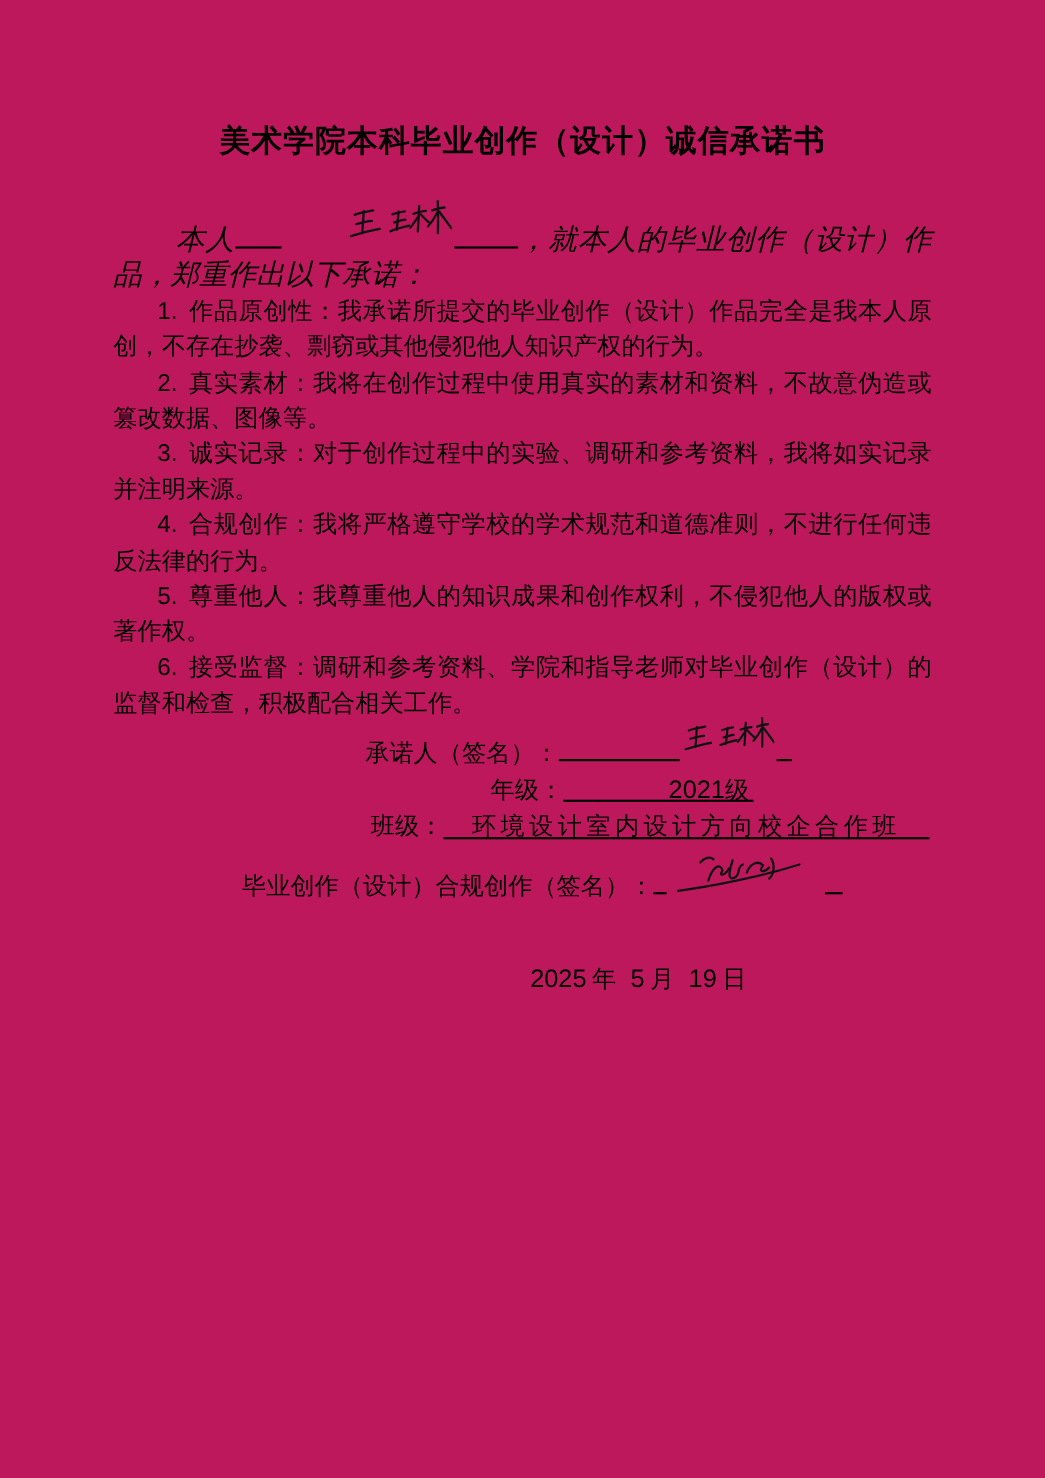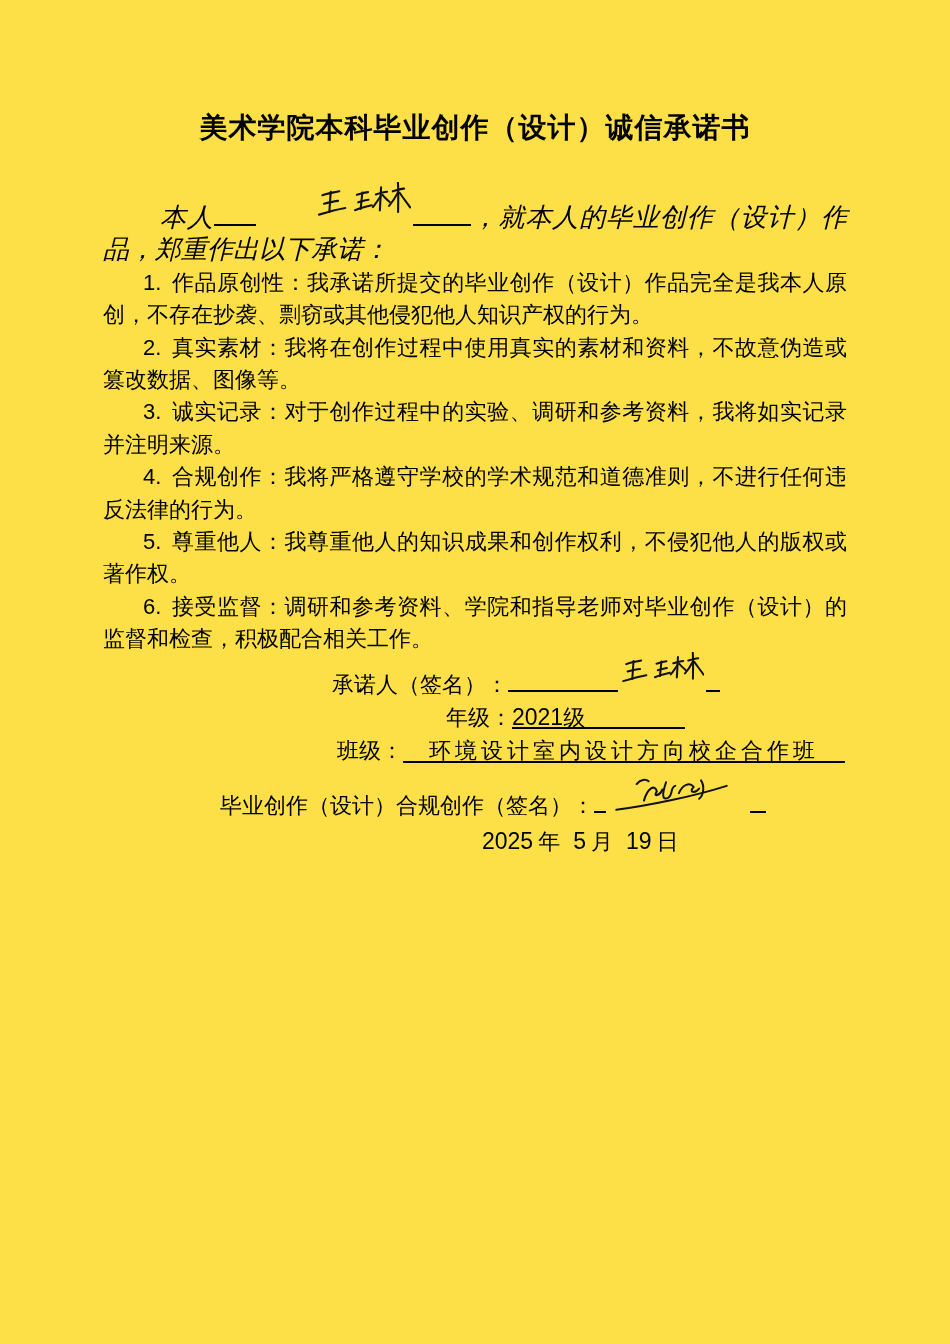--- a/index.html
+++ b/index.html
@@ -1,21 +1,21 @@
 <!DOCTYPE html>
 <html><head>
 <meta charset="utf-8">
 <style>
   * { margin:0; padding:0; box-sizing:border-box; }
   html,body { background:#ffffff; }
   .page {
     position:relative;
     width:950px; height:1344px;
     margin:0 auto;
-    background:#fde047;
+    background:#be185d;
     color:#000000;
     font-family:"Liberation Serif","DejaVu Serif",serif;
     overflow:hidden;
   }
   .content { padding:108px 103px 0 103px; }
   .doc-title {
     font-family:"Liberation Sans","DejaVu Sans",sans-serif;
     font-weight:700;
     font-size:28px;
     line-height:40px;
@@ -64,30 +64,30 @@
   .row-advisor, .row-depthead { line-height:40px; }
   .field {
     display:inline-block;
     border-bottom:2px solid #000;
     text-align:center;
     height:1.1em;
     line-height:1.1em;
     vertical-align:baseline;
   }
   .field-student { width:170px; font-family:"Liberation Sans","DejaVu Sans",sans-serif; font-size:23px; }
-  .field-grade { width:173px; text-align:left; padding-right:4px; }
+  .field-grade { width:173px; text-align:right; padding-right:4px; }
   .field-class { width:442px; letter-spacing:4px; }
   .sans { font-family:"Liberation Sans","DejaVu Sans",sans-serif; font-size:23px; }
   .pl-promiser { padding-left:229px; }
   .pl-student  { padding-left:347px; }
   .pl-grade    { padding-left:343px; }
   .pl-class    { padding-left:234px;font-family:Liberation Serif, serif; }
   .pl-advisor  { padding-left:117px; }
   .pl-depthead { padding-left:220px; }
-  .pl-date     { padding-left:374px; }
+  .pl-date     { padding-left:374px;margin-top:48px; }
   .date-row { font-size:22px; line-height:31px; }
   .date-row .sans { margin:0 5px; }
   .date-row .unit { margin-right:8px; }
   svg path { fill:none; stroke:#111; stroke-linecap:round; stroke-linejoin:round; }
 </style>
 </head>
 <body>
 
 <div class="page">
   <div class="content">

